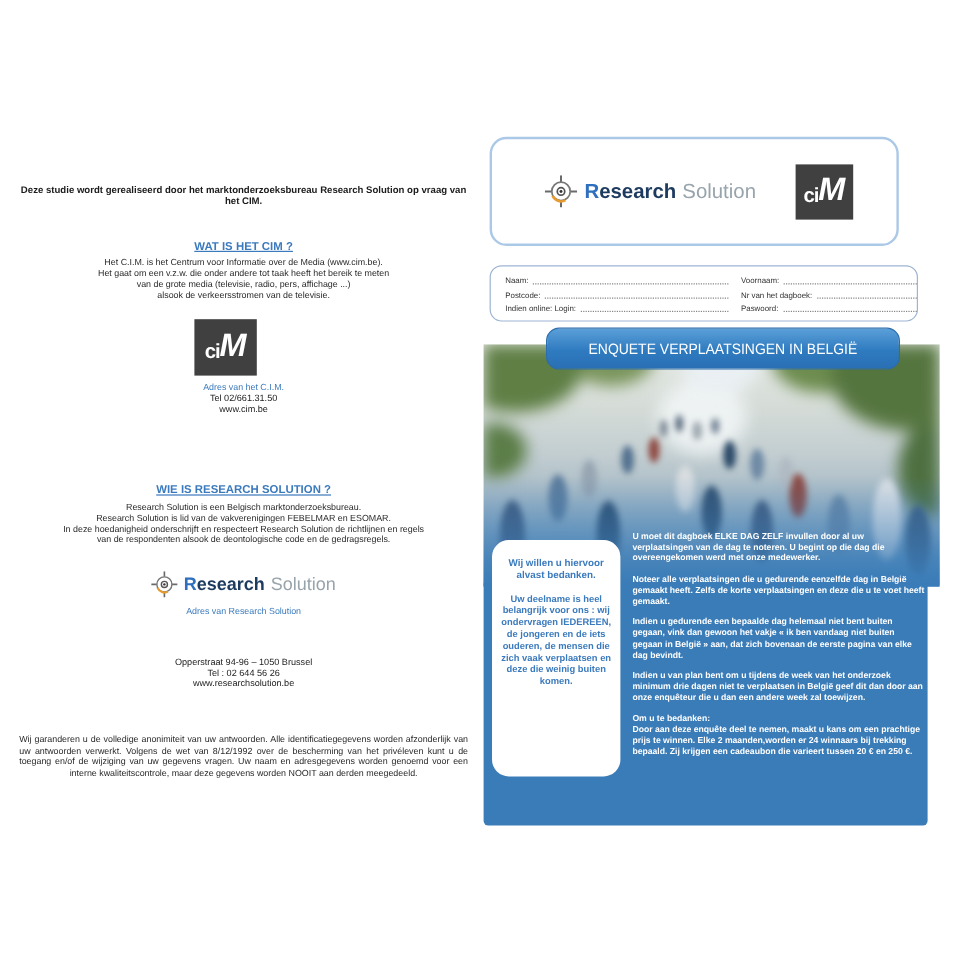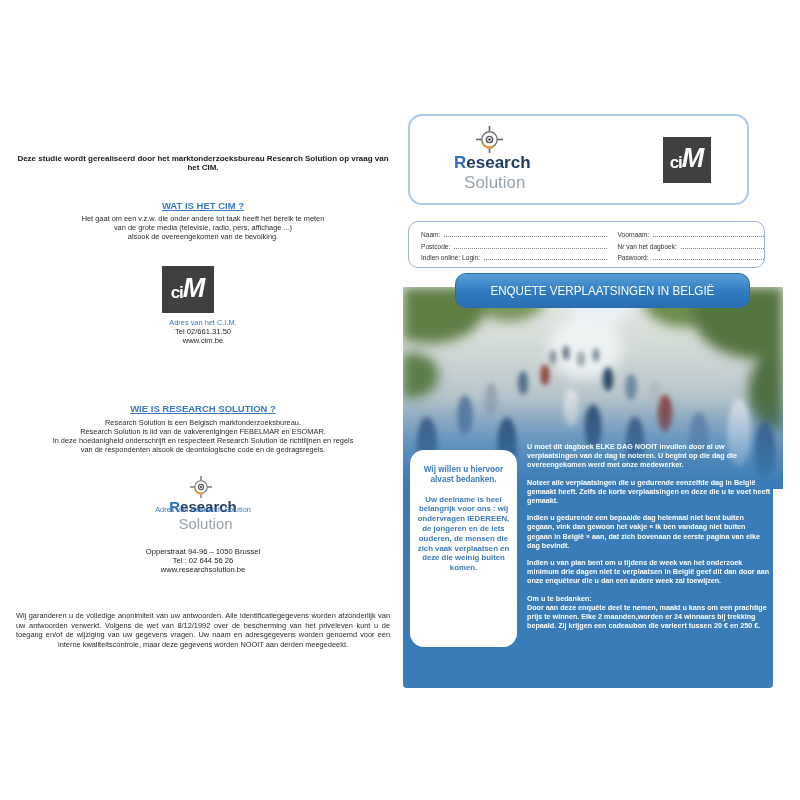--- a/index.html
+++ b/index.html
@@ -15,21 +15,21 @@
   #cim-head{top:200px;} #cim-body{top:215px;}
   .cim-logo{background:#404040;color:#fff;display:flex;align-items:center;justify-content:center;font-weight:700;}
   .cim-logo .p1{font-size:17px;line-height:1;margin-top:5px;letter-spacing:-1px;}
   .cim-logo .p2{font-size:27px;line-height:1;margin-top:-3px;margin-left:0px;font-style:italic;}
   #cim-logo-left{left:162px;top:266px;width:52px;height:47px;}
   .addr-title{color:#3b7abd;font-size:7.4px;text-align:center;width:374px;left:16px;}
   .addr-lines{width:374px;left:16px;}
   .addr-lines div{font-size:7.6px;line-height:9px;color:#222;text-align:center;}
   #cim-addr-title{top:318px;} #cim-addr{top:327px;}
   #rs-head{top:403px;} #rs-body{top:419px;}
-  .rs-logo{display:flex;align-items:center;justify-content:center;flex-direction:column;}
+  .rs-logo{display:flex;align-items:center;justify-content:center;}
   #rs-logo-left{left:16px;top:476px;width:374px;}
   .rs-w1{font-weight:700;color:#1d3a5f;}
   .rs-w1::first-letter{color:#2e6fbe;}
   .rs-w2{color:#98a4ac;margin-left:5px;font-weight:400;}
   #rs-logo-left .rs-w1,#rs-logo-left .rs-w2{font-size:15px;}
   #rs-logo-left svg{margin-right:5px;}
   #rs-addr-title{top:505px;} #rs-addr{top:514px;margin-top:33px;}
   #footer{left:16px;top:611px;width:374px;font-size:7.4px;line-height:9.7px;color:#2a2a2a;
           text-align:justify;text-align-last:center;}
 
@@ -111,23 +111,24 @@
   .panel-text p{color:#fff;font-weight:700;font-size:7.2px;line-height:9.2px;margin:0 0 8px;text-align:left;}
   .panel-text p.thanks-head{margin-bottom:0;}
 </style>
 </head>
 <body>
 
 <div class="abs" id="intro">Deze studie wordt gerealiseerd door het marktonderzoeksbureau Research Solution op vraag van het CIM.</div>
 
 <div class="abs sec-head" id="cim-head">WAT IS HET CIM ?</div>
 <div class="abs body-lines" id="cim-body">
+  <div>Het C.I.M. is het Centrum voor Informatie over de Media (www.cim.be).</div>
   <div>Het gaat om een v.z.w. die onder andere tot taak heeft het bereik te meten</div>
   <div>van de grote media (televisie, radio, pers, affichage ...)</div>
-  <div>alsook de overeengekomen van de bevolking.</div>
+  <div>alsook de verkeersstromen van de televisie.</div>
 </div>
 
 <div class="abs cim-logo" id="cim-logo-left">
   <span class="p1">ci</span>
     <span class="p2">M</span>
 </div>
 <div class="abs addr-title" id="cim-addr-title">Adres van het C.I.M.</div>
 <div class="abs addr-lines" id="cim-addr">
   <div>Tel  02/661.31.50</div>
   <div>www.cim.be</div>
@@ -224,20 +225,20 @@
   </div>
   <div class="blend"></div>
   <div class="blue-panel"></div>
 
   <div class="white-box">
     <p class="strong">Wij willen u hiervoor alvast bedanken.</p>
     <p>Uw deelname is heel belangrijk voor ons : wij ondervragen IEDEREEN, de jongeren en de iets ouderen, de mensen die zich vaak verplaatsen en deze die weinig buiten komen.</p>
   </div>
 
   <div class="panel-text">
-    <p>U moet dit dagboek ELKE DAG NOOIT invullen door al uw verplaatsingen van de dag te noteren. U begint op die dag die overeengekomen werd met onze medewerker.</p>
+    <p>U moet dit dagboek ELKE DAG ZELF invullen door al uw verplaatsingen van de dag te noteren. U begint op die dag die overeengekomen werd met onze medewerker.</p>
     <p>Noteer alle verplaatsingen die u gedurende eenzelfde dag in België gemaakt heeft. Zelfs de korte verplaatsingen en deze die u te voet heeft gemaakt.</p>
     <p>Indien u gedurende een bepaalde dag helemaal niet bent buiten gegaan, vink dan gewoon het vakje « ik ben vandaag niet buiten gegaan in België » aan, dat zich bovenaan de eerste pagina van elke dag bevindt.</p>
     <p>Indien u van plan bent om u tijdens de week van het onderzoek  minimum drie dagen niet te verplaatsen in België geef dit dan door aan onze enquêteur die u dan een andere week zal toewijzen.</p>
     <p class="thanks-head">Om u te bedanken:</p>
     <p>Door aan deze enquête deel te nemen, maakt u kans om een prachtige prijs te winnen. Elke 2 maanden,worden er 24 winnaars bij trekking bepaald. Zij krijgen een cadeaubon die varieert tussen 20 € en 250 €.</p>
   </div>
 </div>
 
 </body></html>

